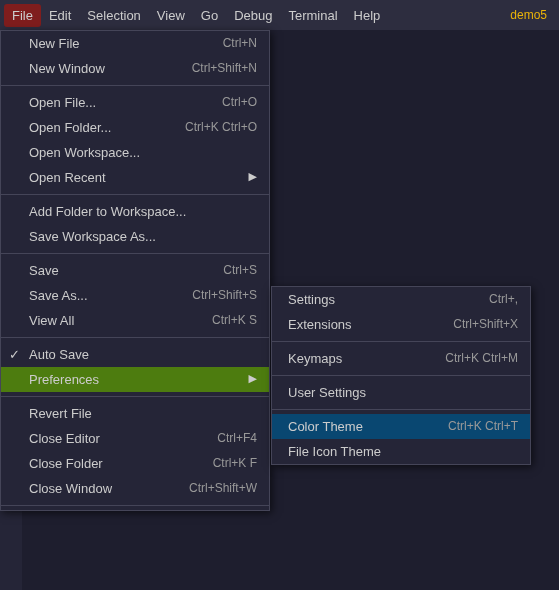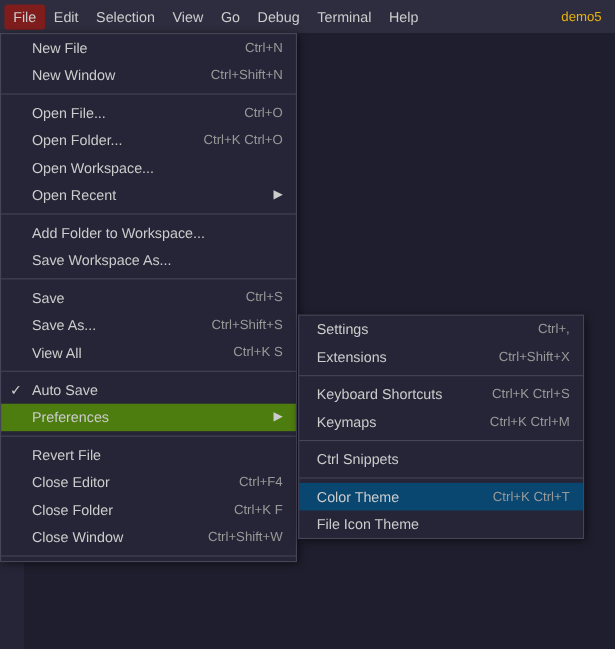--- a/index.html
+++ b/index.html
@@ -211,30 +211,26 @@
   <div class="dropdown-item">
     <span>Settings</span>
     <span class="shortcut">Ctrl+,</span>
   </div>
   <div class="dropdown-item">
     <span>Extensions</span>
     <span class="shortcut">Ctrl+Shift+X</span>
   </div>
   <div class="dropdown-separator"></div>
   <div class="dropdown-item">
-    <span>Keyboard Shortcuts</span>
-    <span class="shortcut">Ctrl+K Ctrl+S</span>
-  </div>
-  <div class="dropdown-item">
     <span>Keymaps</span>
     <span class="shortcut">Ctrl+K Ctrl+M</span>
   </div>
   <div class="dropdown-separator"></div>
   <div class="dropdown-item">
-    <span>Ctrl Snippets</span>
+    <span>User Settings</span>
   </div>
   <div class="dropdown-separator"></div>
   <div class="dropdown-item highlighted">
     <span>Color Theme</span>
     <span class="shortcut">Ctrl+K Ctrl+T</span>
   </div>
   <div class="dropdown-item">
     <span>File Icon Theme</span>
   </div>
 </div>

